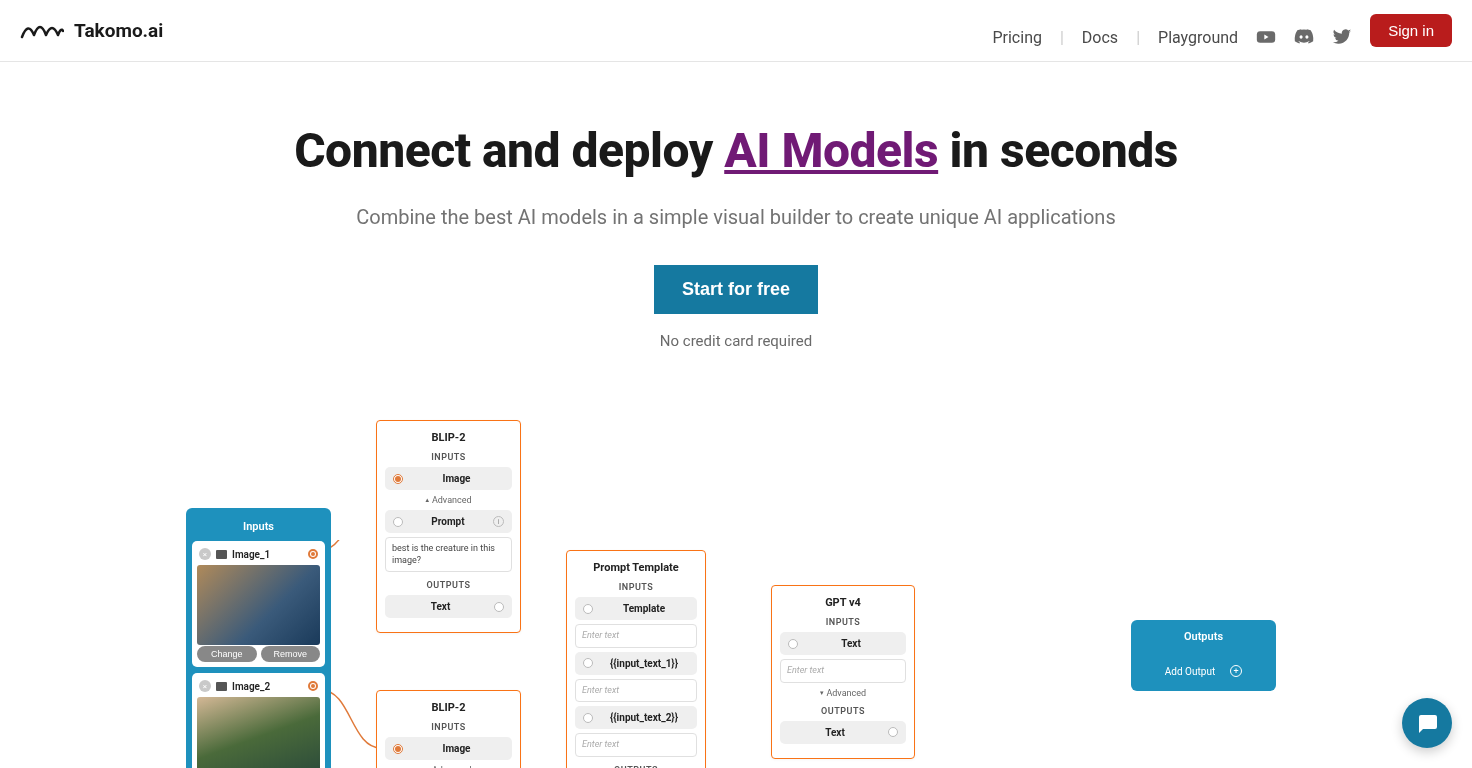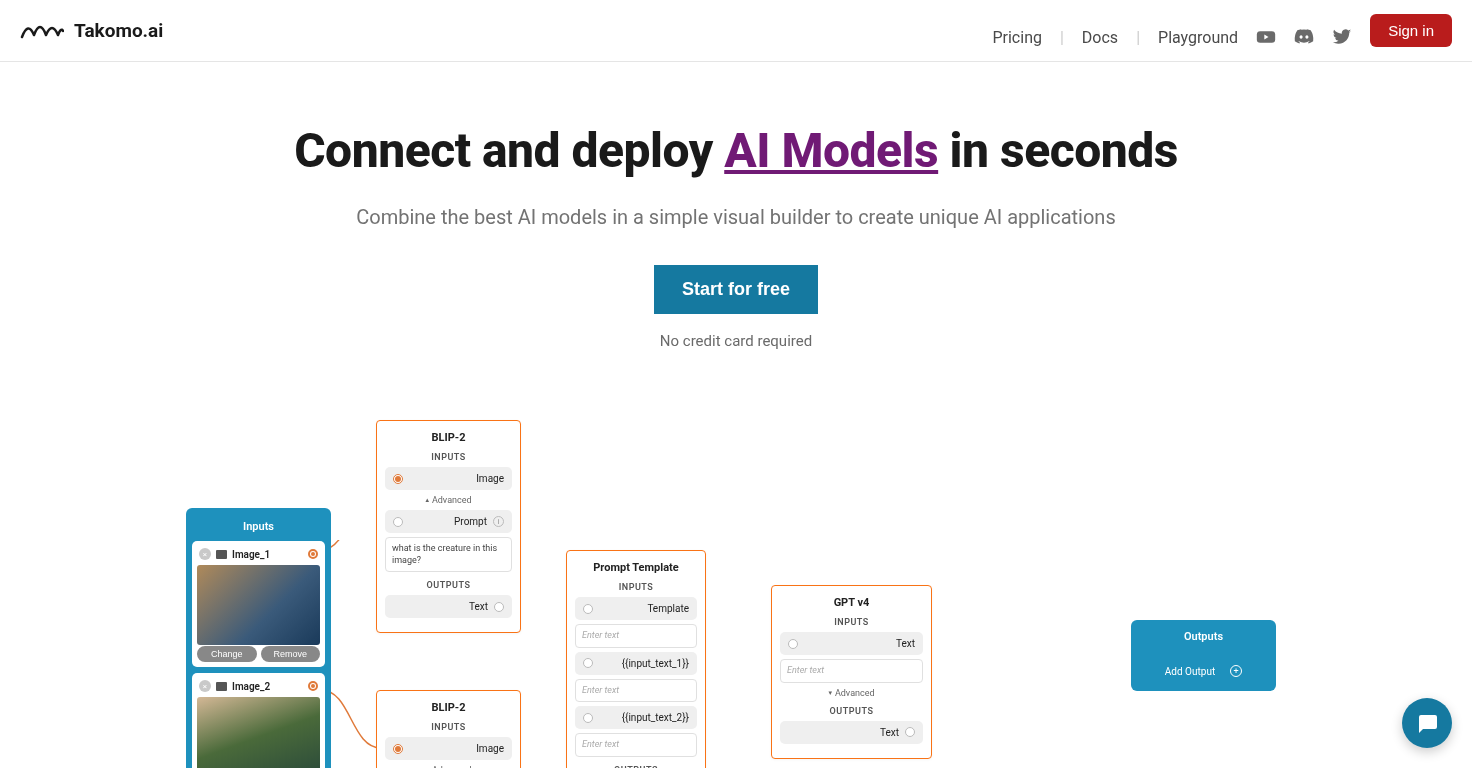--- a/index.html
+++ b/index.html
@@ -39,32 +39,32 @@
 
 
 .node { position: absolute; background: #fff; border: 1px solid #f97316; border-radius: 4px; padding: 10px 8px; box-shadow: 0 1px 3px rgba(0,0,0,0.04); }
 .node .title { font-size: 11px; font-weight: 700; text-align: center; color: #222; }
 .node .section-lbl { font-size: 9px; font-weight: 600; text-align: center; color: #555; margin: 8px 0 5px; letter-spacing: 0.5px; }
 .pillrow { background: #efefef; border-radius: 5px; padding: 6px 8px; display: flex; align-items: center; gap: 6px; margin: 4px 0; }
 .pillrow .conn { width: 10px; height: 10px; border-radius: 50%; border: 1.5px solid #bbb; background: #fff; flex-shrink: 0; }
 .pillrow .conn.orange { border-color: #e07a3a; position: relative; }
 .pillrow .conn.orange::after { content: ""; position: absolute; inset: 1px; background: #e07a3a; border-radius: 50%; }
 .pillrow .conn.on-right { margin-left: auto; }
-.pillrow .pill-lbl { font-size: 10px; font-weight: 400; color: #222; flex: 1; text-align: right; }
+.pillrow .pill-lbl { font-size: 10px; font-weight: 700; color: #222; flex: 1; text-align: center; }
 .pillrow .info { width: 11px; height: 11px; border-radius: 50%; border: 1px solid #bbb; font-size: 8px; color: #999; display: flex; align-items: center; justify-content: center; flex-shrink: 0; }
 .advrow { font-size: 9px; color: #666; text-align: center; margin: 5px 0; display: flex; align-items: center; justify-content: center; gap: 3px; }
 .advrow .chev { font-size: 7px; }
 .txtbox { background: #fff; border: 1px solid #e0e0e0; border-radius: 4px; padding: 5px 6px; font-size: 9px; color: #444; margin-top: 3px; line-height: 1.3; }
 .txtbox.ph { color: #aaa; font-style: italic; }
 
 
 .blip1 { left: 190px; top: 30px; width: 145px; }
 .blip2 { left: 190px; top: 300px; width: 145px; }
 .ptmpl { left: 380px; top: 160px; width: 140px; }
-.gptv4 { left: 585px; top: 195px; width: 161px; }
+.gptv4 { left: 585px; top: 195px; width: 144px; }
 .outputs-panel { position: absolute; left: 945px; top: 230px; width: 145px; background: #1e91bd; border-radius: 6px; padding: 10px 0 14px; }
 .outputs-panel .ph { color: #fff; font-size: 11px; font-weight: 600; text-align: center; }
 .outputs-panel .addrow { display: flex; align-items: center; justify-content: center; gap: 15px; color: #fff; font-size: 10px; margin-top: 22px; cursor: pointer; }
 .outputs-panel .plus { width: 12px; height: 12px; border: 1px solid #fff; border-radius: 50%; display: flex; align-items: center; justify-content: center; font-size: 9px; line-height: 1; }
 
 
 .wire { position: absolute; pointer-events: none; }
 .wire path { stroke: #e07a3a; stroke-width: 1.5; fill: none; }
 
 
@@ -162,21 +162,21 @@
     </div>
     <div class="advrow">
         <span class="chev">▴</span>
         <span>Advanced</span>
       </div>
     <div class="pillrow">
       <span class="conn"></span>
       <span class="pill-lbl">Prompt</span>
       <span class="info">i</span>
     </div>
-    <div class="txtbox">what is the creature in this image?</div>
+    <div class="txtbox">best is the creature in this image?</div>
     <div class="section-lbl">OUTPUTS</div>
     <div class="pillrow">
       <span class="pill-lbl">Text</span>
       <span class="conn on-right"></span>
     </div>
   </div>
 
   <div class="node blip2">
     <div class="title">BLIP-2</div>
     <div class="section-lbl">INPUTS</div>

